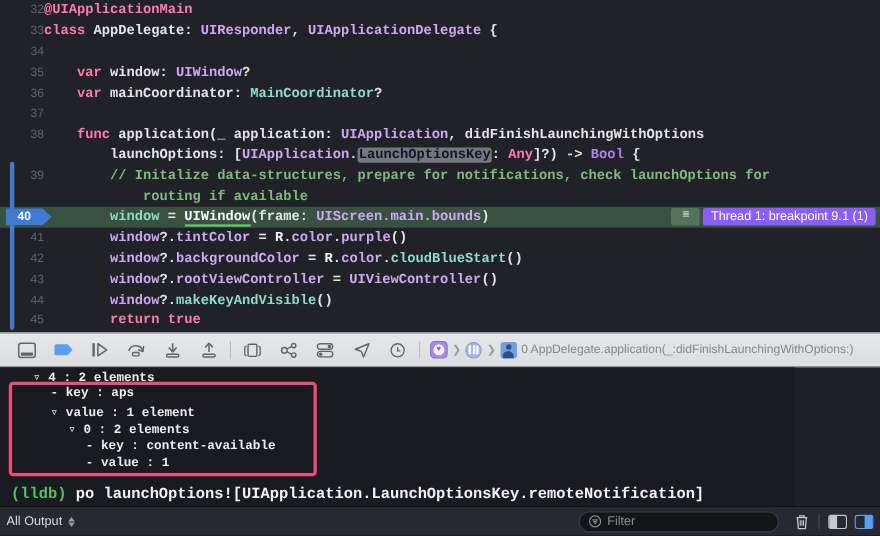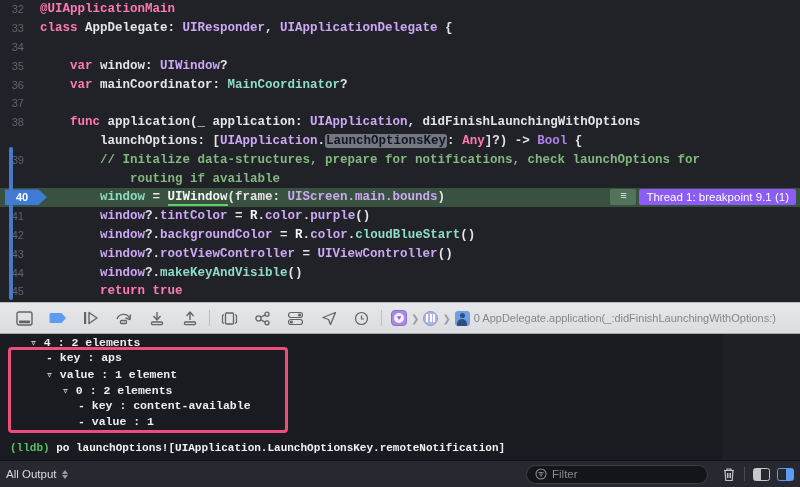--- a/index.html
+++ b/index.html
@@ -5,21 +5,21 @@
   * { margin:0; padding:0; box-sizing:border-box; }
   html,body { background:#111; }
   #app {
     position:relative; width:800px; height:487px; overflow:hidden;
     font-family:"Liberation Sans", sans-serif; background:#1f2026;
   }
   
   .editor { position:absolute; left:0; top:0; width:800px; height:302px; background:#212228; overflow:hidden; }
   .code-line { position:relative; display:flex; align-items:center; height:18.8px; white-space:pre;
     font-family:"Liberation Mono","DejaVu Sans Mono",monospace; font-size:12.5px; font-weight:600; }
-  .gutter { width:40px; flex:0 0 40px; text-align:right; padding-right:16px;
+  .gutter { width:40px; flex:0 0 40px; text-align:right; padding-right:0;
     font-size:11px; font-weight:400; color:#5f646e; font-family:"Liberation Sans",sans-serif; }
   .code-text { color:#dfdfe2; }
   .tk-kw { color:#ff7ab2; }
   .tk-pl { color:#e4e4e8; }
   .tk-ty { color:#cda8f5; }
   .tk-ty2 { color:#b281eb; }
   .tk-mint { color:#8eddc4; }
   .tk-cm { color:#83b87f; }
   .tk-white { color:#f7f7fa; }
   .tk-hl { background:#74777e; border-radius:3px; padding:0 1px; color:#0f172a; }
@@ -54,21 +54,21 @@
   .person-chip::before { content:""; position:absolute; left:5px; top:2.5px; width:5px; height:5px; border-radius:50%; background:#2e4f83; }
   .person-chip::after { content:""; position:absolute; left:2.5px; top:8.5px; width:10px; height:7px; border-radius:5px 5px 0 0; background:#2e4f83; }
   .frame-label { color:#828archive387; color:#85868b; font-size:11px; white-space:nowrap; overflow:hidden; text-overflow:ellipsis; }
   
   .console { position:absolute; left:0; top:334px; width:723px; height:126px; background:#1a1b20; overflow:hidden; }
   .vars-line { position:absolute; white-space:pre; color:#ededef;
     font-family:"Liberation Mono","DejaVu Sans Mono",monospace; font-size:11.5px; font-weight:700; }
   .pink-box { position:absolute; left:8px; top:13px; width:280px; height:86px;
     border:3px solid #ee4c7d; border-radius:4px; }
   .lldb-line { position:absolute; left:10px; top:108px; white-space:pre;
-    font-family:"Liberation Mono","DejaVu Sans Mono",monospace; font-size:11px; font-weight:700; color:#f2f2f4; }
+    font-family:"Liberation Mono","DejaVu Sans Mono",monospace; font-size:14px; font-weight:700; color:#f2f2f4; }
   .lldb-prompt { color:#55c05e; }
   
   .bottom-bar { position:absolute; left:0; top:460px; width:800px; height:27px; background:#282930;
     border-top:1px solid #101114; display:flex; align-items:center; padding:0 6px; }
   .output-selector { display:flex; align-items:center; gap:5px; color:#d9dadc; font-size:11.5px; }
   .updown { display:flex; flex-direction:column; gap:1px; }
   .updown b { width:0; height:0; border-left:3.5px solid transparent; border-right:3.5px solid transparent; }
   .updown .up { border-bottom:4px solid #9b9ca1; }
   .updown .dn { border-top:4px solid #9b9ca1; }
   .bb-spacer { flex:1; }

